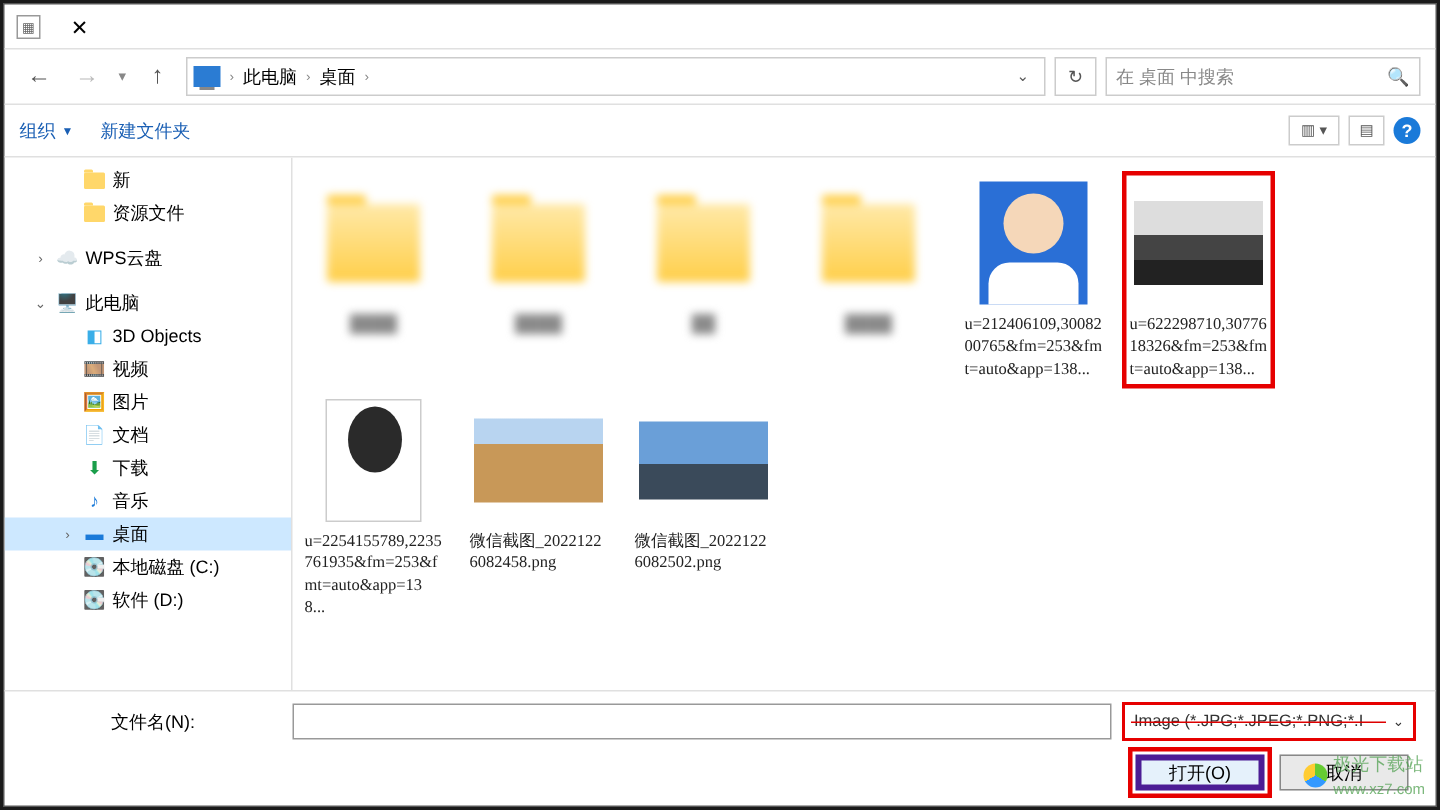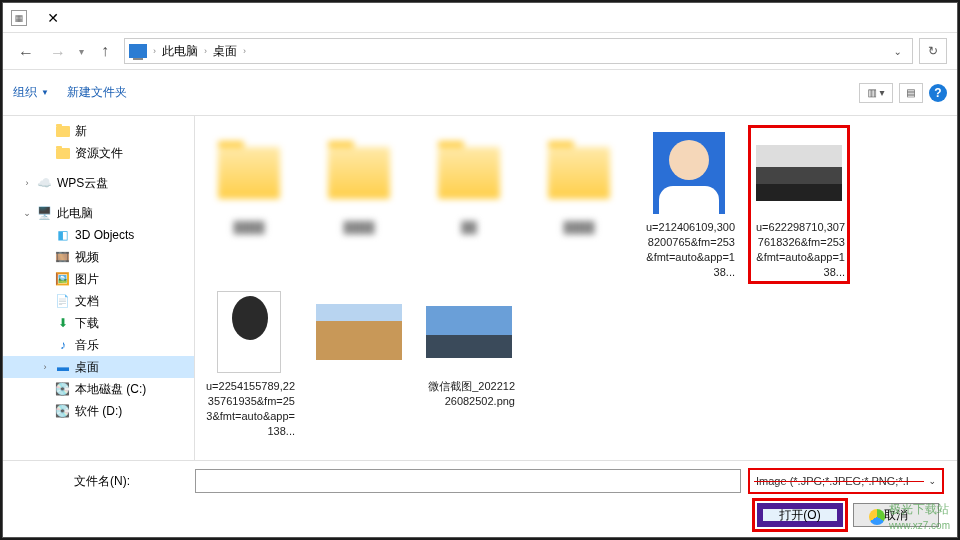--- a/index.html
+++ b/index.html
@@ -15,21 +15,21 @@
 .nav-sep { color: #888; font-size: 10px; margin: 0 2px; }
 .breadcrumb { flex: 1; height: 26px; border: 1px solid #ccc; display: flex; align-items: center; padding: 0 4px; font-size: 12px; gap: 2px; }
 .breadcrumb .pc-icon { width: 18px; height: 14px; background: #2b7cd3; margin-right: 4px; position: relative; }
 .breadcrumb .pc-icon::after { content:''; position:absolute; bottom:-2px; left:4px; width:10px; height:2px; background:#888;}
 .breadcrumb .crumb { cursor: pointer; padding: 0 4px; }
 .breadcrumb .sep { color: #888; font-size: 9px; }
 .breadcrumb .dd { margin-left: auto; color: #555; font-size: 10px; padding: 0 6px; cursor:pointer;}
 .refresh { width: 28px; height: 26px; border: 1px solid #ccc; display: flex; align-items: center; justify-content: center; cursor: pointer; font-size: 12px; color:#555;}
 .searchbox { width: 210px; height: 26px; border: 1px solid #ccc; display: flex; align-items: center; padding: 0 6px; font-size: 12px; color: #888; }
 .searchbox .s-icon { margin-left: auto; color: #555; }
-.toolbar { height: 47px; border-top: 1px solid #e0e0e0; border-bottom: 1px solid #e0e0e0; display: flex; align-items: center; padding: 0 10px; font-size: 12px; }
+.toolbar { height: 36px; border-top: 1px solid #e0e0e0; border-bottom: 1px solid #e0e0e0; display: flex; align-items: center; padding: 0 10px; font-size: 12px; }
 .toolbar .tb-item { display: flex; align-items: center; gap: 4px; margin-right: 18px; color: #1a5fb4; cursor: pointer; }
 .toolbar .tb-item .tri { font-size: 8px; }
 .toolbar .right { margin-left: auto; display: flex; align-items: center; gap: 6px; }
 .tb-icon { width: 24px; height: 20px; border: 1px solid #ccc; display:flex; align-items:center; justify-content:center; font-size:10px; color:#555; cursor:pointer;}
 .tb-icon.split { width: 34px; }
 .help-icon { width: 18px; height: 18px; border-radius: 50%; background: #1a7ad9; color: #fff; display: flex; align-items: center; justify-content: center; font-size: 12px; font-weight: bold; cursor:pointer;}
 .body { flex: 1; display: flex; overflow: hidden; }
 .tree { width: 192px; border-right: 1px solid #e0e0e0; overflow-y: auto; font-size: 12px; padding: 4px 0; }
 .tree-item { display: flex; align-items: center; height: 22px; padding-left: 18px; cursor: pointer; gap: 4px; }
 .tree-item .exp { width: 12px; font-size: 9px; color: #666; text-align: center; }
@@ -40,33 +40,33 @@
 .folder-ico::before {content:'';position:absolute;top:-2px;left:0;width:6px;height:2px;background:#ffd76a;border-radius:1px 1px 0 0;}
 .content { flex: 1; overflow-y: auto; padding: 12px 6px; }
 .grid { display: flex; flex-wrap: wrap; gap: 6px 14px; align-content: flex-start; }
 .item { width: 96px; display: flex; flex-direction: column; align-items: center; cursor: pointer; padding: 2px; }
 .item.highlighted { outline: 3px solid #e60000; outline-offset: 0; }
 .thumb { width: 90px; height: 86px; display: flex; align-items: center; justify-content: center; margin-bottom: 4px; }
 .thumb.folder { background: none; }
 .fold { width: 62px; height: 52px; background: linear-gradient(#ffe9a8,#ffcf4a); border-radius: 2px; position: relative; }
 .fold::before { content:''; position:absolute; top:-6px; left:0; width:26px; height:6px; background:#ffcf4a; border-radius:2px 2px 0 0;}
 .fold.blur { filter: blur(3px); }
-.label { font-size: 11px; text-align: right; line-height: 1.35; word-break: break-all; max-height: 60px; overflow: hidden; color:#222;}
+.label { font-size: 11px; text-align: left; line-height: 1.35; word-break: break-all; max-height: 60px; overflow: hidden; color:#222;font-family:Liberation Serif, serif;}
 .label.blur { filter: blur(3px); color:#888;}
 .footer { border-top: 1px solid #e0e0e0; padding: 8px 14px 10px; }
 .fn-row { display: flex; align-items: center; gap: 8px; margin-bottom: 10px; }
 .fn-label { font-size: 12px; width: 170px; text-align: center; }
 .fn-input { flex: 1; height: 24px; border: 1px solid #999; padding: 0 4px; font-size: 12px; }
 .ft-combo { width: 194px; height: 24px; border: 1px solid #999; display: flex; align-items: center; padding: 0 6px; font-size: 11px; color: #333; cursor:pointer; position:relative;}
 .ft-combo.hl { outline: 2px solid #e60000; outline-offset: -1px; }
 .ft-combo .dd2 { margin-left: auto; font-size: 9px; }
 .ft-combo .strike { position:absolute; left:4px; right:18px; top:50%; height:1px; background:#d00;}
 .btn-row { display: flex; justify-content: flex-end; gap: 10px; padding-right: 4px; }
 .btn { min-width: 86px; height: 24px; border: 1px solid #888; background: #e9e9e9; font-size: 12px; cursor: pointer; display:flex; align-items:center; justify-content:center;}
-.btn.primary { border: 6px solid #4c1d95; background: #e5f1fb; }
+.btn.primary { border: 4px solid #4c1d95; background: #e5f1fb; }
 .btn.hl-wrap { outline: 3px solid #e60000; outline-offset: 2px; }
 .watermark { position: absolute; right: 10px; bottom: 8px; font-size: 12px; color: rgba(80,160,80,0.75); display:flex; align-items:center; gap:4px; pointer-events:none;}
 .wm-logo { width:16px; height:16px; border-radius:50%; background: conic-gradient(#6c3 0 120deg,#39f 120deg 240deg,#fc3 240deg 360deg);}
 
 .portrait1 { background: linear-gradient(#2a6fd6,#2a6fd6); position:relative; width:72px; height:82px;}
 .portrait1::after{content:'';position:absolute;top:8px;left:16px;width:40px;height:40px;border-radius:50%;background:#f5d7b9;}
 .portrait1::before{content:'';position:absolute;bottom:0;left:6px;right:6px;height:28px;background:#fff;border-radius:14px 14px 0 0;}
 .bwimg { background: linear-gradient(#ddd 0 40%, #444 40% 70%, #222 70% 100%); width:86px; height:56px;}
 .pug { background:#9fb8c8; width:54px; height:82px; position:relative;}
 .pug::after{content:'';position:absolute;top:28px;left:12px;width:30px;height:30px;background:#e8d6a8;border-radius:50% 50% 40% 40%;}
@@ -95,20 +95,24 @@
     <div class="breadcrumb">
       <span class="pc-icon"></span>
       <span class="sep">›</span>
       <span class="crumb">此电脑</span>
       <span class="sep">›</span>
       <span class="crumb">桌面</span>
       <span class="sep">›</span>
       <span class="dd">⌄</span>
     </div>
     <div class="refresh">↻</div>
+    <div class="searchbox">
+      <span>在 桌面 中搜索</span>
+      <span class="s-icon">🔍</span>
+    </div>
   </div>
 
   <div class="toolbar">
     <div class="tb-item">
       <span>组织</span>
         <span class="tri">▼</span>
     </div>
     <div class="tb-item">
       <span>新建文件夹</span>
     </div>
@@ -236,20 +240,21 @@
         <div class="item">
             <div class="thumb">
               <div class="portrait2"></div>
             </div>
             <div class="label">u=2254155789,2235761935&amp;fm=253&amp;fmt=auto&amp;app=138...</div>
           </div>
         <div class="item">
             <div class="thumb">
               <div class="village"></div>
             </div>
+            <div class="label">微信截图_202212260824​58.png</div>
           </div>
         <div class="item">
             <div class="thumb">
               <div class="city"></div>
             </div>
             <div class="label">微信截图_202212260825​02.png</div>
           </div>
       </div>
     </div>
   </div>

